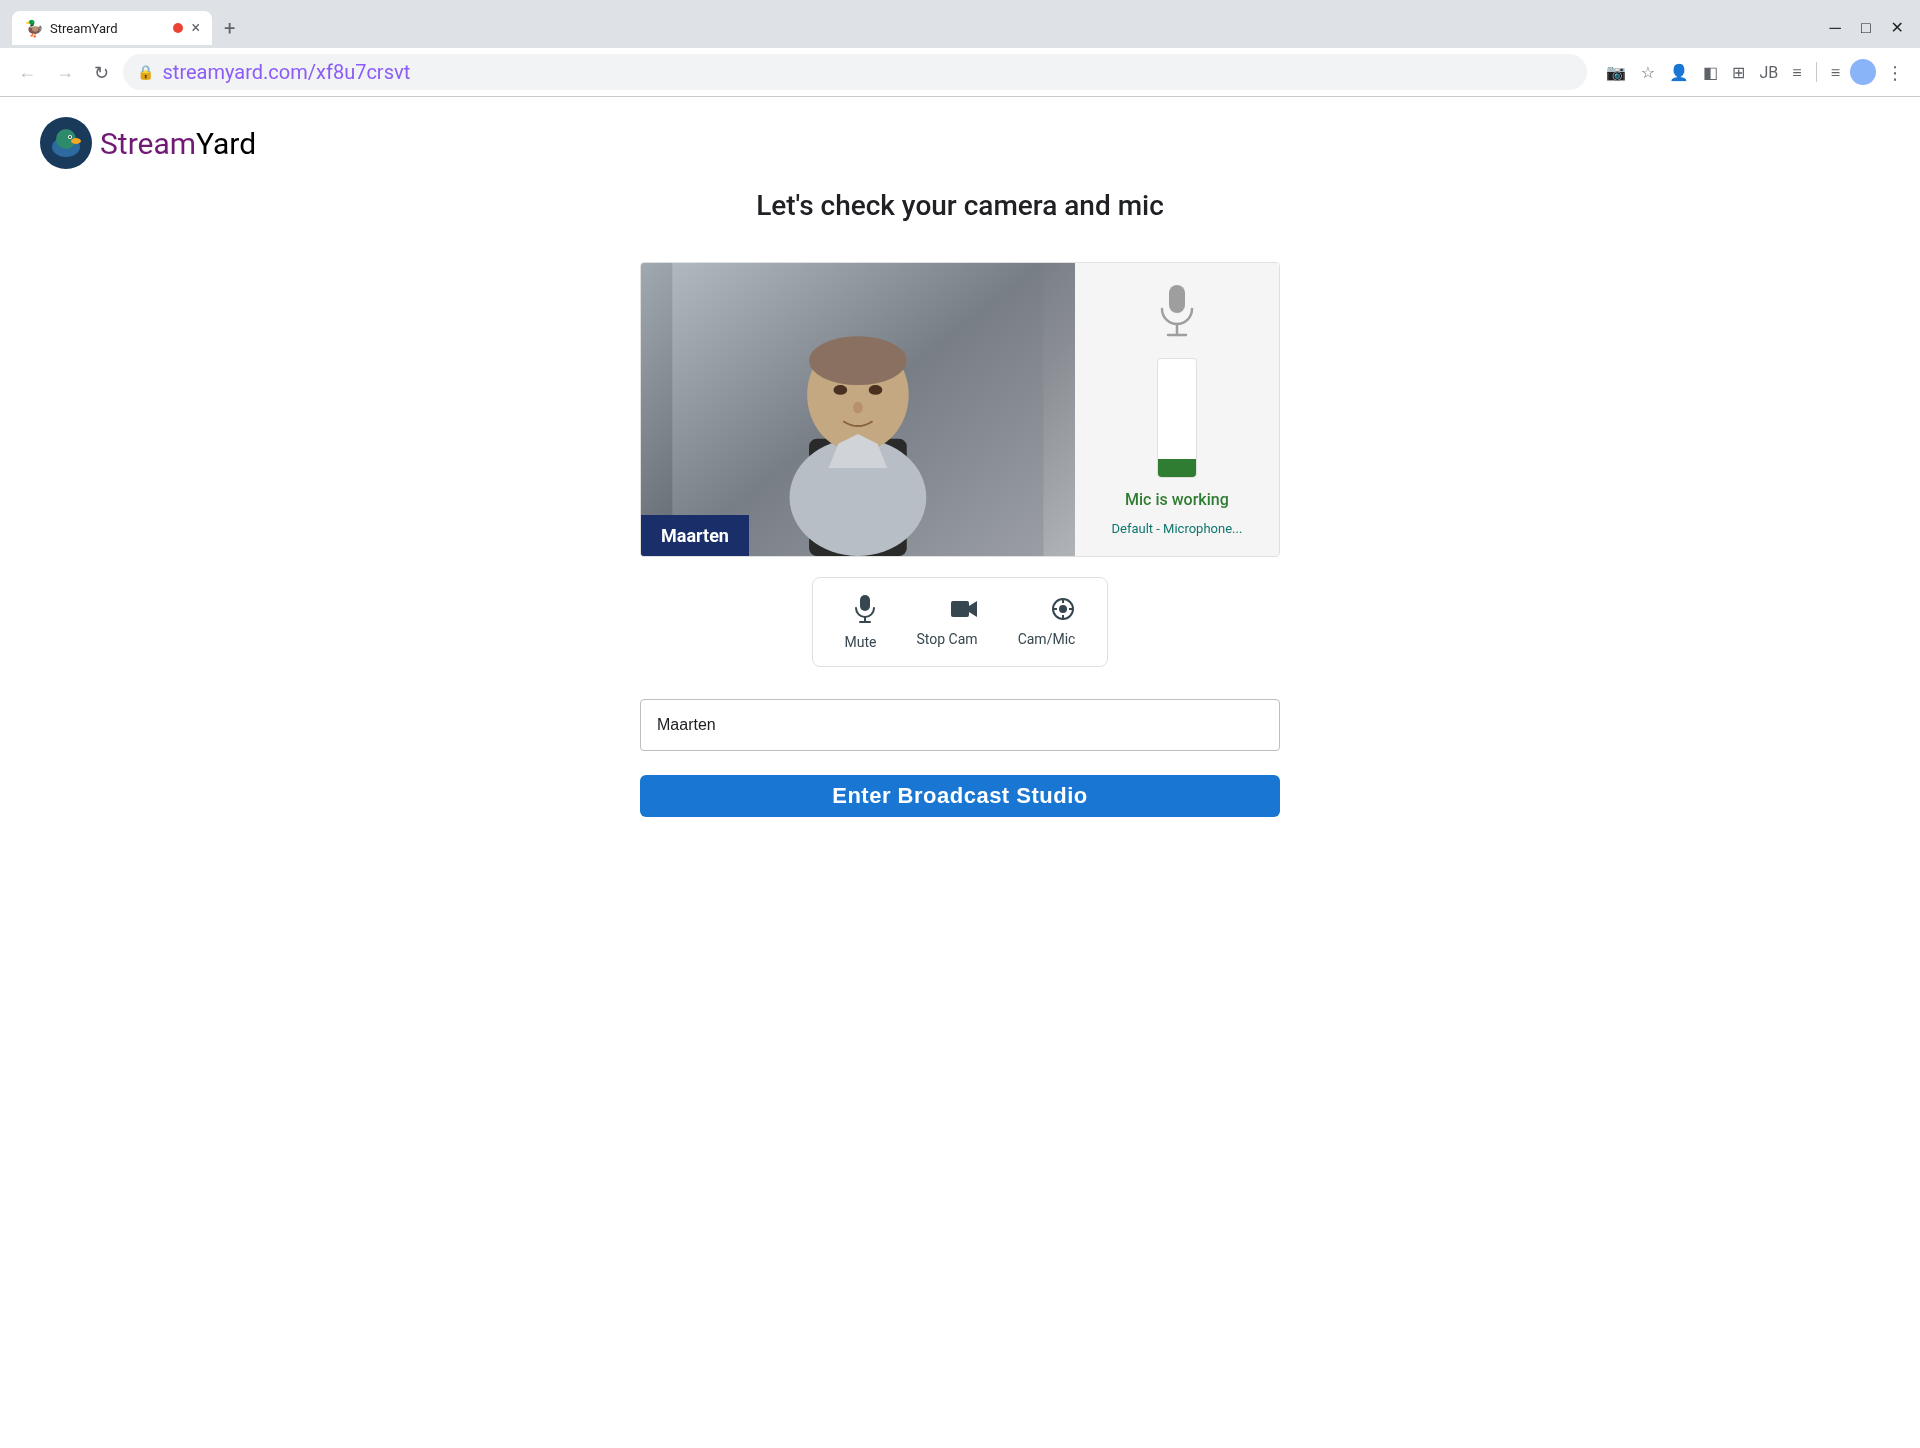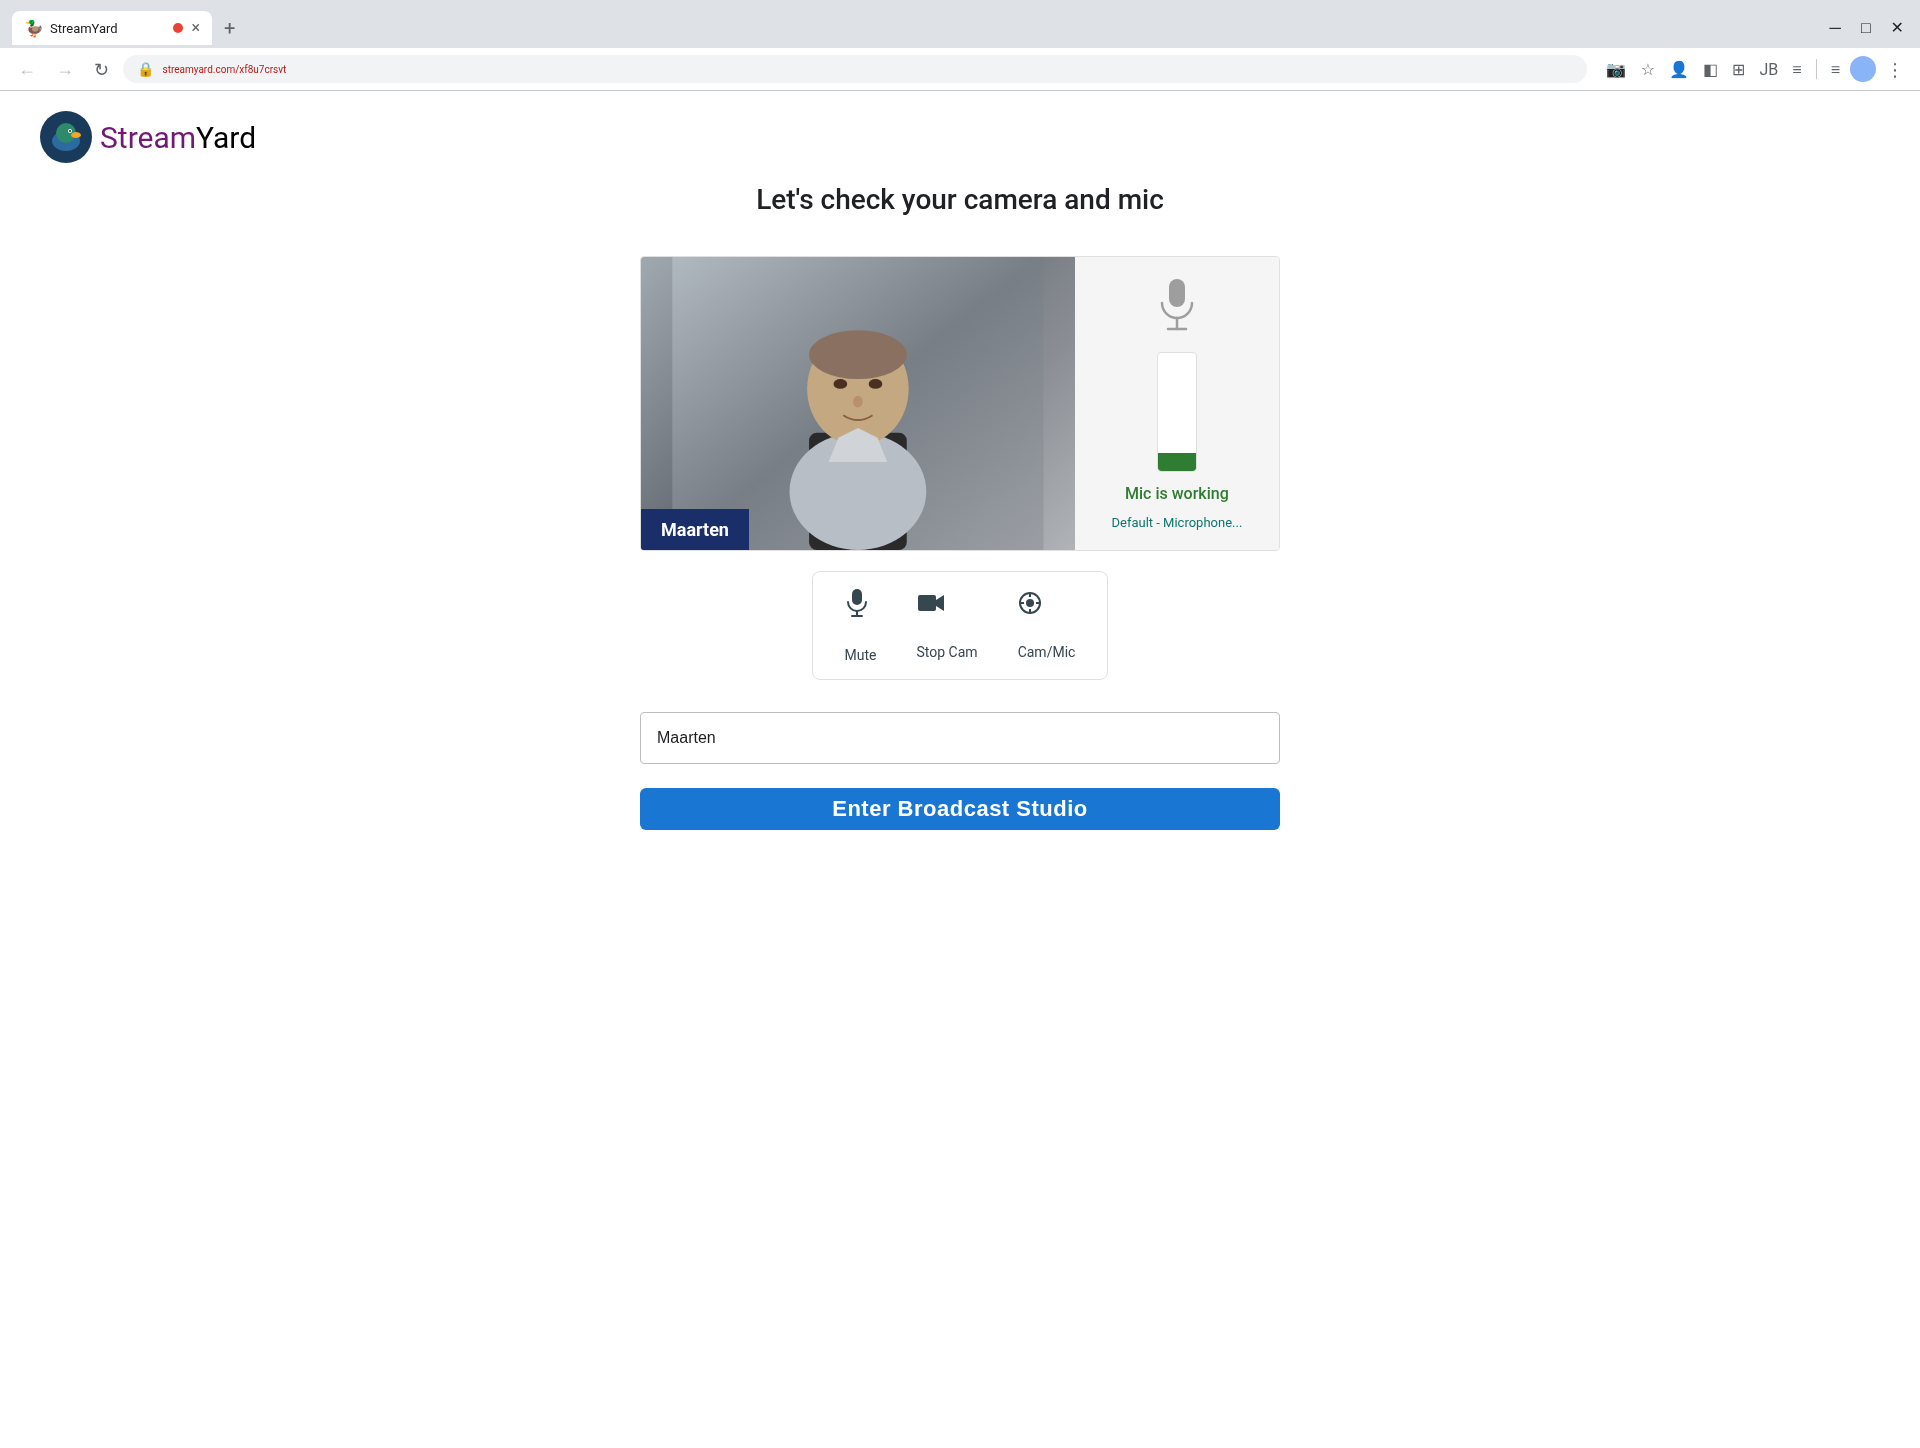--- a/index.html
+++ b/index.html
@@ -86,21 +86,21 @@
     .address-field {
       flex: 1;
       display: flex;
       align-items: center;
       background: #f1f3f4;
       border-radius: 20px;
       padding: 6px 14px;
       gap: 8px;
     }
     .lock-icon { font-size: 14px; color: #5f6368; }
-    .address-text { font-size: 10px; color: #b91c1c; }
+    .address-text { font-size: 20px; color: #8b5cf6; }
     .toolbar-icons {
       display: flex;
       align-items: center;
       gap: 6px;
       margin-left: 8px;
     }
     .toolbar-icon {
       font-size: 16px;
       color: #5f6368;
       cursor: pointer;
@@ -257,22 +257,22 @@
       background: #ffffff;
       border: 1px solid #e0e0e0;
       border-radius: 8px;
       padding: 16px 32px;
       gap: 40px;
       margin-bottom: 32px;
     }
     .control-item {
       display: flex;
       flex-direction: column;
-      align-items: flex-start;
-      gap: 24px;
+      align-items: flex-end;
+      gap: 5px;
       cursor: pointer;
     }
     .control-icon {
       font-size: 22px;
       color: #37474f;
     }
     .control-label {
       font-size: 14px;
       color: #37474f;
     }

